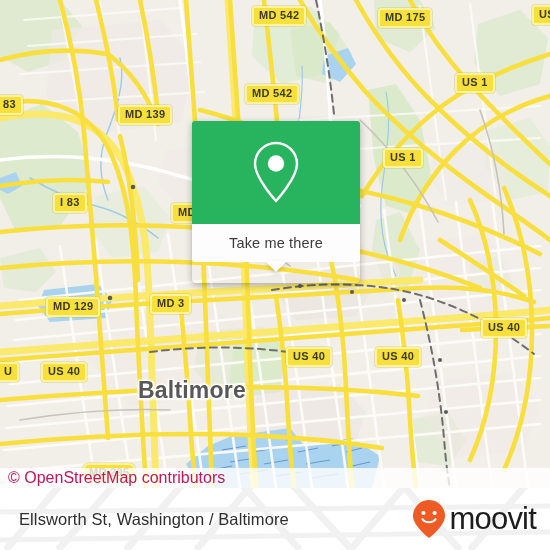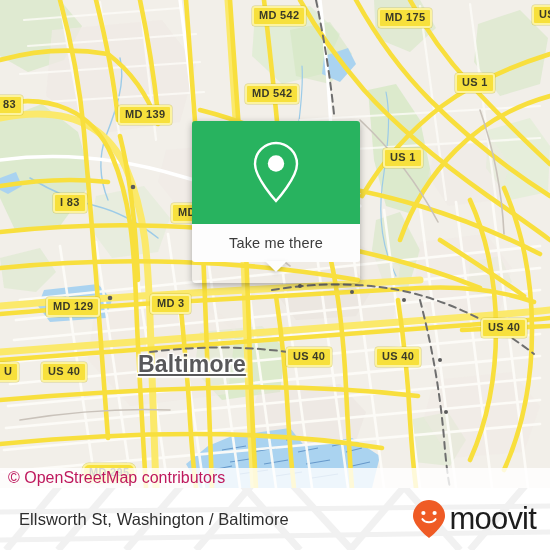--- a/index.html
+++ b/index.html
@@ -347,21 +347,21 @@
   <div class="shield" style="left:171px; top:203px;">MD</div>
   <div class="shield" style="left:46px;  top:297px;">MD 129</div>
   <div class="shield" style="left:150px; top:294px;">MD 3</div>
   <div class="shield" style="left:481px; top:318px;">US 40</div>
   <div class="shield" style="left:-3px;  top:362px;">U</div>
   <div class="shield" style="left:41px;  top:362px;">US 40</div>
   <div class="shield" style="left:286px; top:347px;">US 40</div>
   <div class="shield" style="left:375px; top:347px;">US 40</div>
   <div class="shield" style="left:82px;  top:463px;border-radius:7px;">MD 295</div>
 
-  <div class="city-label" style="left:138px; top:351px;text-decoration:underline;">Baltimore</div>
+  <div class="city-label" style="left:138px; top:377px;">Baltimore</div>
 
   <div id="poi-card">
     <div id="poi-card-green">
       <svg width="54" height="68" viewBox="0 0 54 68">
         <path d="M27 4 C15.4 4 6 13.4 6 25 C6 39 27 62 27 62 C27 62 48 39 48 25 C48 13.4 38.6 4 27 4 Z" fill="none" stroke="#ffffff" stroke-width="2.4"></path>
         <circle cx="27" cy="24.5" r="8.2" fill="#ffffff"></circle>
       </svg>
     </div>
     <div id="poi-card-foot">
       <span>Take me there</span>

